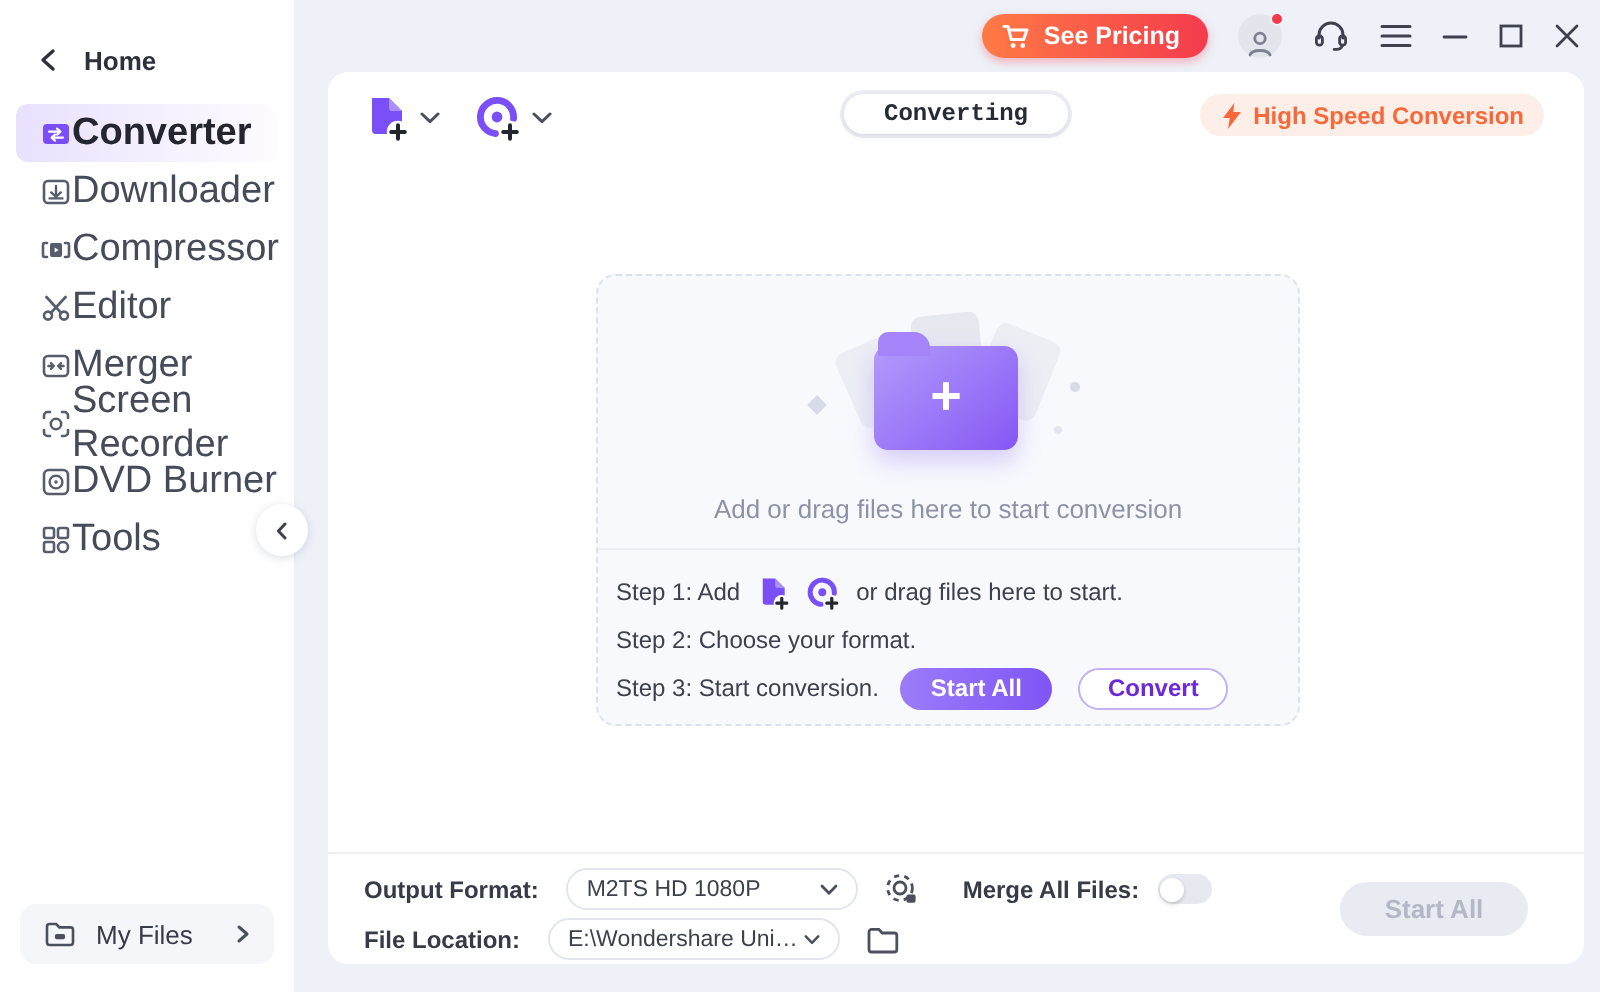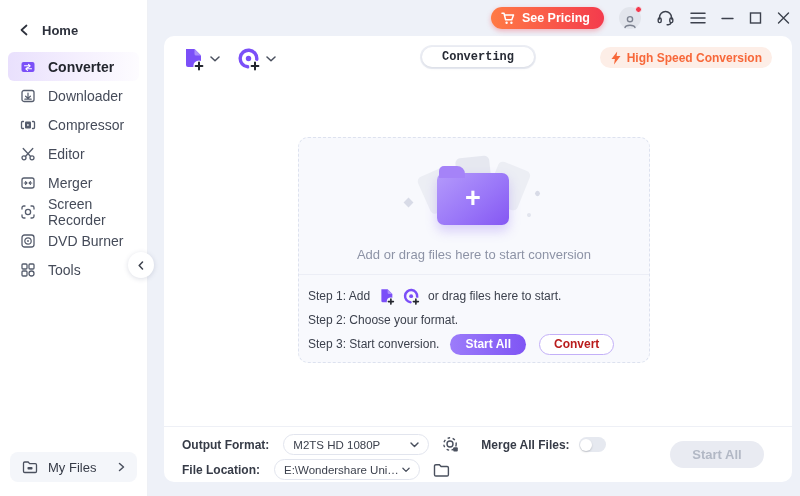--- a/index.html
+++ b/index.html
@@ -4,21 +4,21 @@
 <style>
   * { margin:0; padding:0; box-sizing:border-box; }
   html,body { width:800px; height:496px; }
   body { font-family:"Liberation Sans", sans-serif; background:#eef1f8; overflow:hidden; }
   .app { position:relative; width:800px; height:496px; background:#eef1f8; }
 
   
   .sidebar { position:absolute; left:0; top:0; width:148px; height:496px; background:#fff; border-right:1px solid #eef0f5; z-index:3; }
   .home-row { display:flex; align-items:center; height:24px; margin:18px 0 10px 0; padding-left:20px; gap:14px; color:#2d313c; font-size:13px; font-weight:700; cursor:pointer; }
   .nav { margin-top:8px; }
-  .nav-item { height:29px; display:flex; align-items:center; padding-left:20px; gap:12px; font-size:14px; color:#454b59; cursor:pointer; }
+  .nav-item { height:29px; display:flex; align-items:center; padding-left:20px; font-size:19px; color:#454b59; cursor:pointer; }
   .nav-item .nicon { width:16px; height:16px; display:flex; align-items:center; justify-content:center; flex:0 0 16px; }
   .nav-item.active { margin:0 8px; padding-left:12px; border-radius:6px;
      background:linear-gradient(90deg,#e9e0fd 0%, #f5f0fe 55%, #fdfcff 100%);
      color:#23262e; font-weight:700; }
   .collapse-handle { position:absolute; left:128px; top:252px; width:26px; height:26px; border-radius:50%;
      background:#fff; box-shadow:0 1px 5px rgba(60,70,110,.18); display:flex; align-items:center; justify-content:center; cursor:pointer; z-index:4; }
   .myfiles { position:absolute; left:10px; right:10px; bottom:14px; height:30px; background:#f4f6fa; border-radius:8px;
      display:flex; align-items:center; padding:0 12px; gap:10px; font-size:13px; color:#363b47; cursor:pointer; }
   .myfiles .spacer { flex:1; }
 
@@ -64,21 +64,21 @@
   .s1 { width:7px; height:7px; left:6px; top:44px; }
   .s2 { width:5px; height:5px; left:136px; top:36px; border-radius:50%; }
   .s3 { width:4px; height:4px; left:128px; top:58px; border-radius:50%; background:#e2e5ee; }
 
   .dz-lower { height:88px; border-top:1px solid #eceef6; padding:9px 0 0 9px; }
   .step-row { display:flex; align-items:center; height:24px; font-size:12px; color:#3c414d; gap:5px; }
   .step-icons { display:flex; align-items:center; gap:6px; margin:0 2px; }
   .btn-startall-sm { height:21px; padding:0 15px; border-radius:11px; border:none; cursor:pointer;
      background:linear-gradient(90deg,#9c7cfa,#7f55f4); color:#fff; font-size:12px; font-weight:700; font-family:inherit; margin-left:6px; }
   .btn-convert-sm { height:21px; padding:0 14px; border-radius:11px; cursor:pointer; background:#fff;
-     border:1px solid #c3b0f8; color:#b91c1c; font-size:12px; font-weight:700; font-family:inherit; margin-left:8px; }
+     border:1px solid #c3b0f8; color:#6d28d9; font-size:12px; font-weight:700; font-family:inherit; margin-left:8px; }
 
   
   .footer { position:absolute; left:0; right:0; bottom:0; height:56px; border-top:1px solid #eef0f6; padding:6px 18px 0 18px; }
   .f-row { display:flex; align-items:center; height:23px; margin-bottom:2px; }
   .f-label { font-size:12px; color:#363b47; font-weight:700; min-width:66px; }
   .select-pill { width:146px; height:21px; border:1px solid #e2e5ee; border-radius:11px; background:#fff;
      display:flex; align-items:center; justify-content:space-between; padding:0 9px; margin-left:14px;
      font-size:11.5px; color:#3c414d; cursor:pointer; white-space:nowrap; overflow:hidden; }
   .select-pill .val { overflow:hidden; text-overflow:ellipsis; max-width:118px; }
   .after-icon { margin-left:13px; }

